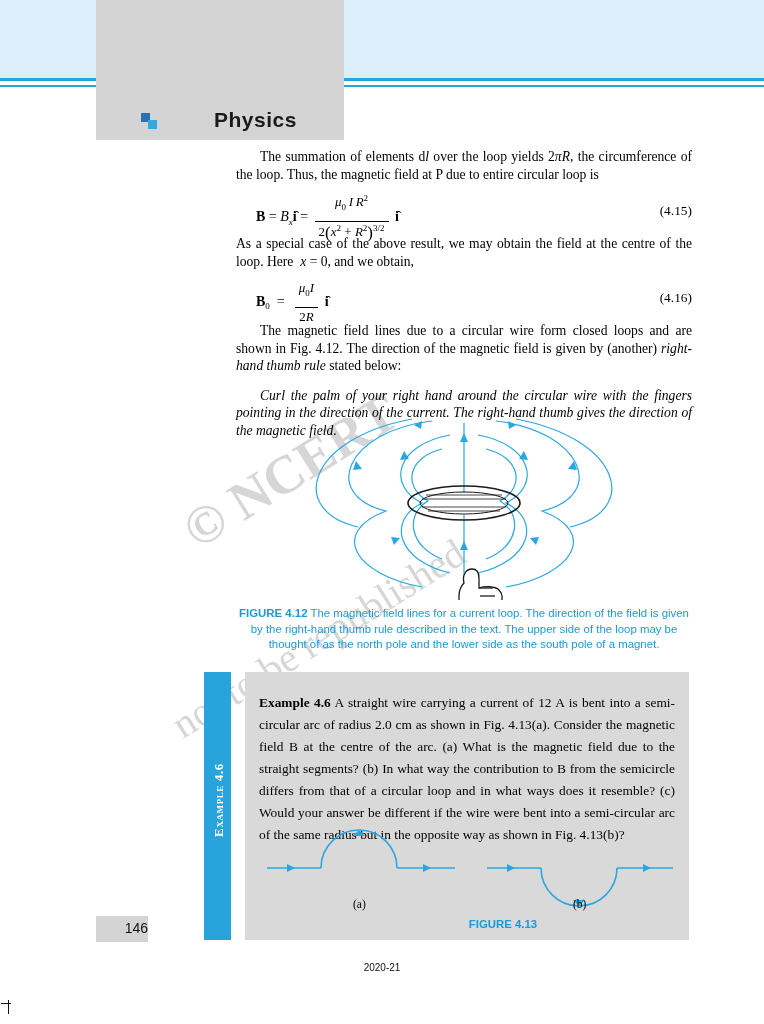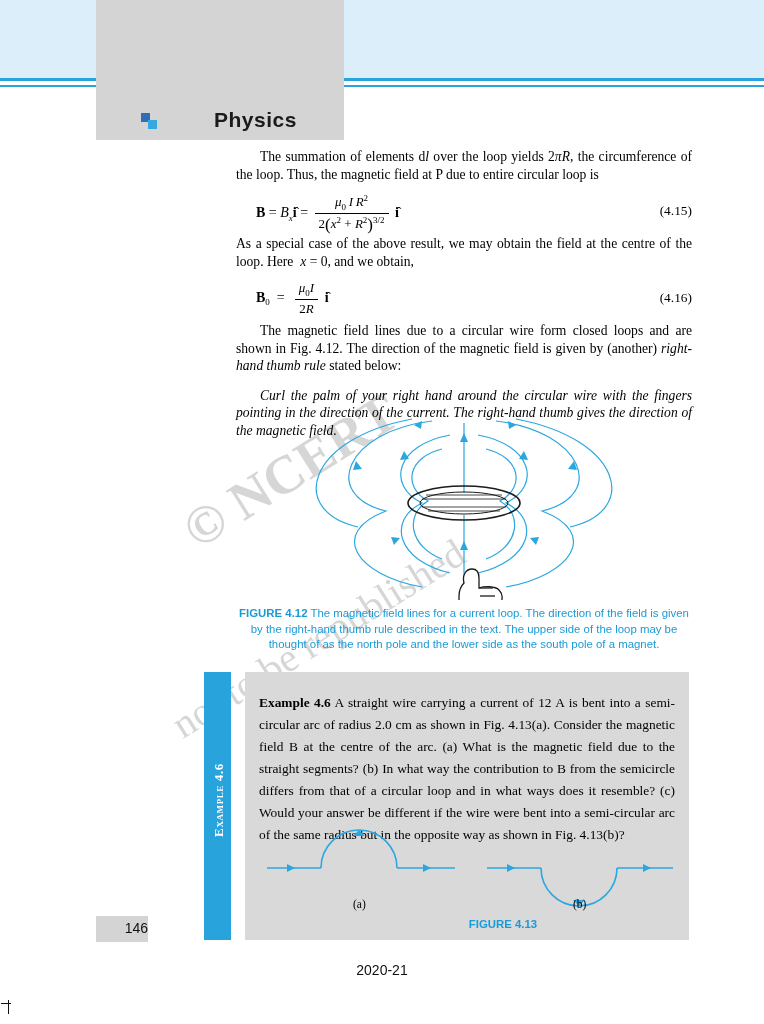--- a/index.html
+++ b/index.html
@@ -150,21 +150,21 @@
     font-size: 13.4px;
   }
   .frac {
     display: inline-block;
     vertical-align: middle;
     text-align: center;
     margin: 0 3px;
   }
   .frac .num {
     display: block;
-    padding: 0 4px 1px 4px;
+    padding: 0 4px 9px 4px;
     border-bottom: 1px solid #000;
     font-size: 13px;
   }
   .frac .den {
     display: block;
     padding: 1px 4px 0 4px;
     font-size: 13px;
   }
   .vec { font-weight: bold; font-style: normal; }
   .it { font-style: italic; }
@@ -282,21 +282,21 @@
     font-size: 14px;
     color: #111;
   }
   .footer-year {
     position: absolute;
     left: 0;
     top: 962px;
     width: 764px;
     text-align: center;
     font-family: "Liberation Sans", sans-serif;
-    font-size: 14px;
+    font-size: 10px;
     color: #111;
   }
 
   
   .watermark {
     position: absolute;
     left: 150px;
     top: 400px;
     width: 470px;
     height: 420px;

